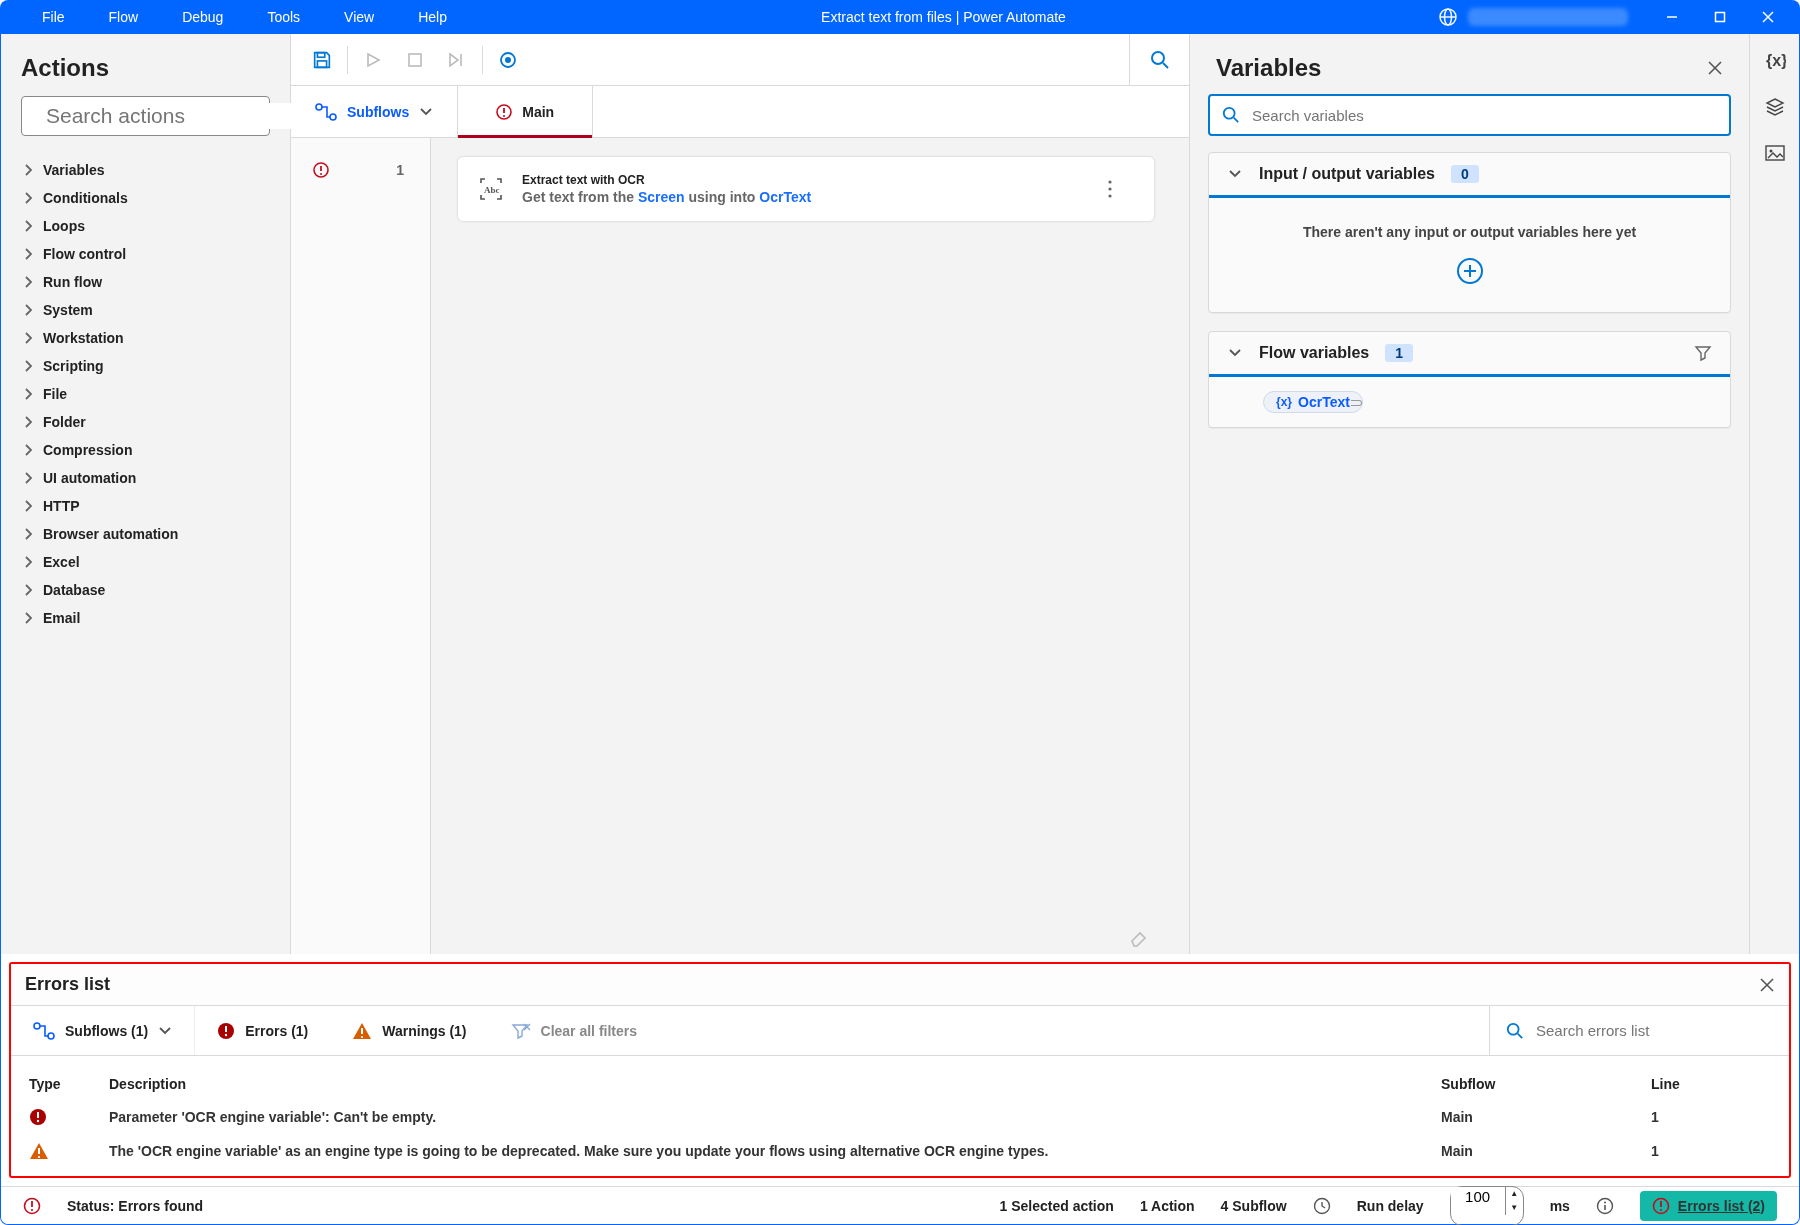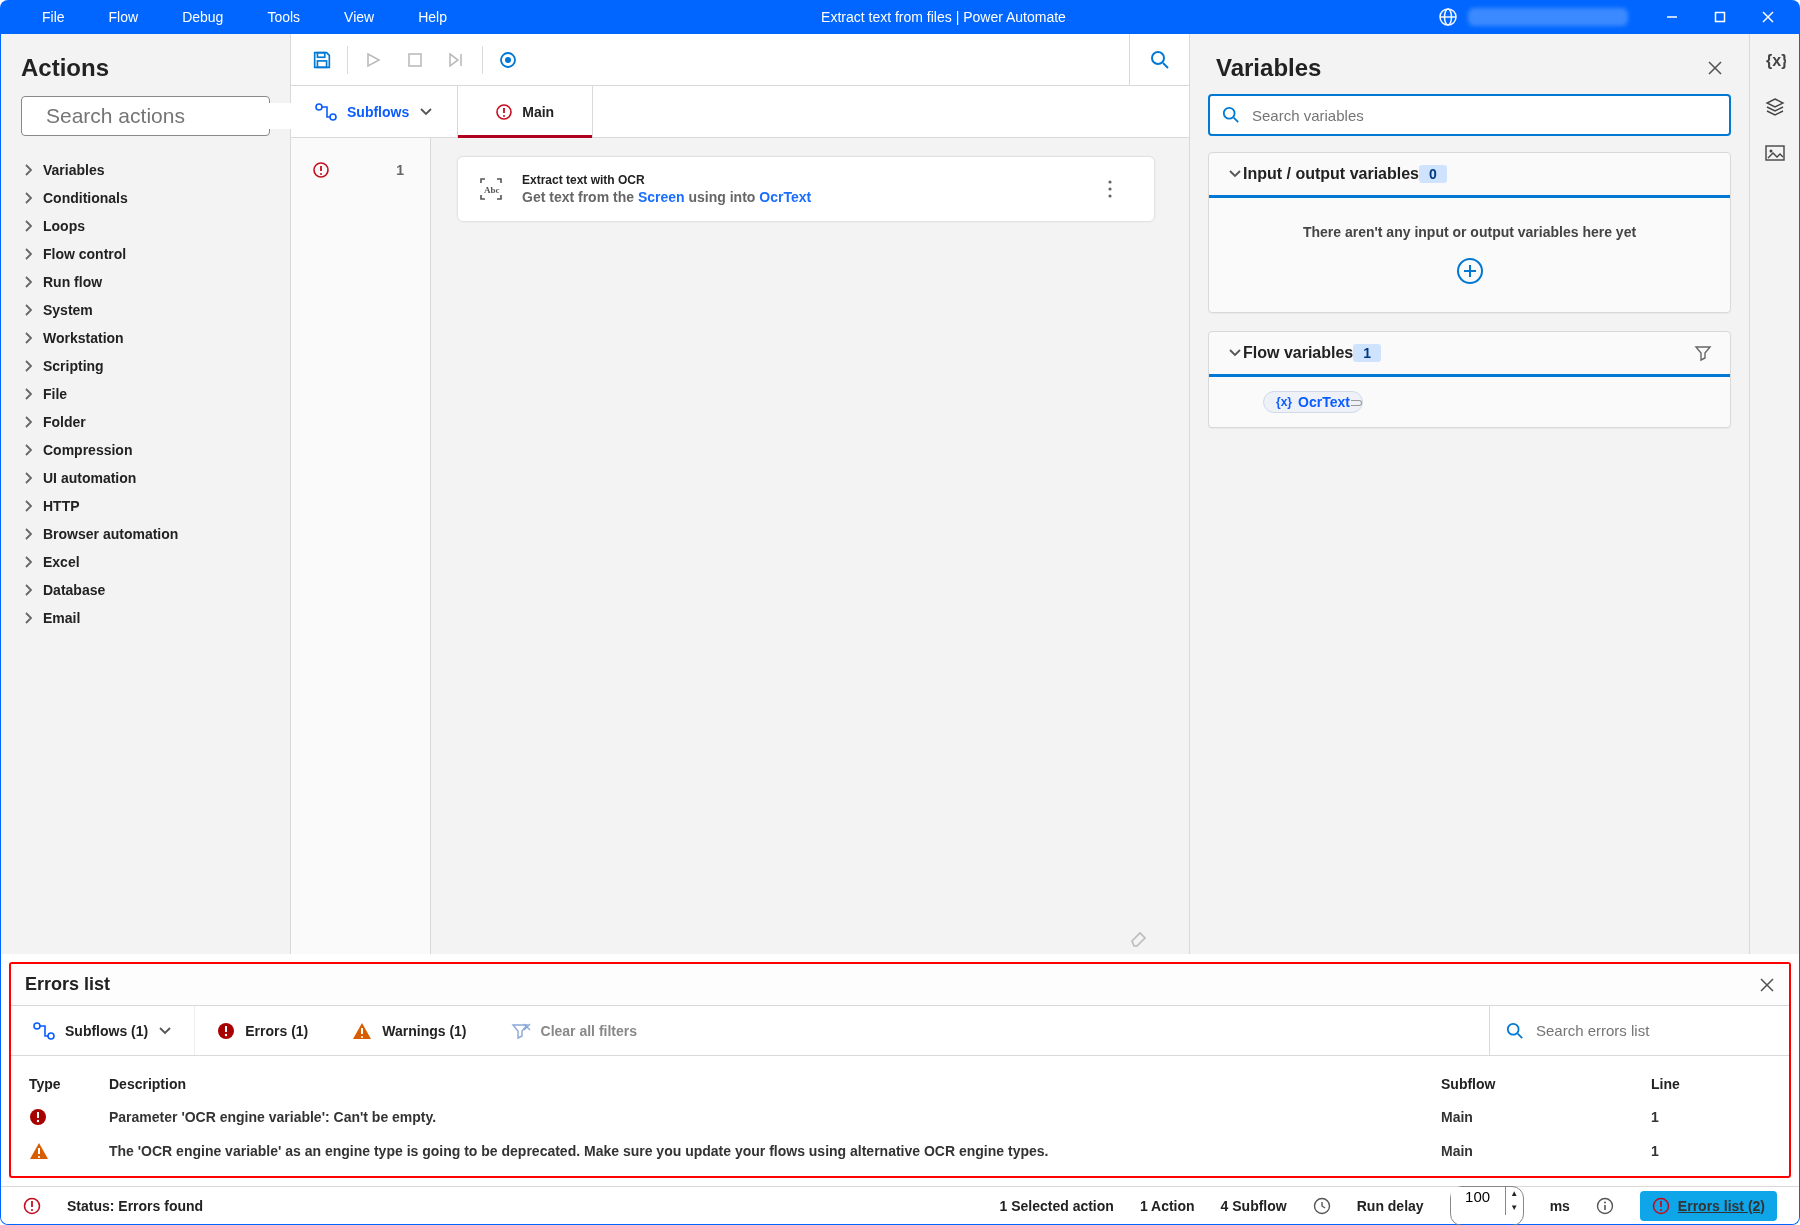--- a/index.html
+++ b/index.html
@@ -62,21 +62,21 @@
   .kebab{color:#666;width:26px;text-align:center}
   #eraser{position:absolute;right:40px;bottom:6px;color:#bbb}
   
   #vars{width:560px;background:var(--panel);border-left:1px solid var(--border);display:flex;flex-direction:column;position:relative}
   #varsHead{display:flex;align-items:center;justify-content:space-between;padding:20px 26px 12px 26px}
   #varsHead h2{margin:0;font-size:24px;font-weight:700}
   #varSearchWrap{padding:0 18px 16px 18px}
   .vsearch{height:42px;border:2px solid var(--blue2);border-radius:4px;background:#fff;display:flex;align-items:center;padding:0 12px;gap:10px}
   .vsearch input{border:none;outline:none;flex:1;font-size:15px}
   .vcard{margin:0 18px 18px 18px;border:1px solid var(--border);border-radius:4px;background:#fafafa;box-shadow:0 1px 0 rgba(0,0,0,.04)}
-  .vcard-head{display:flex;align-items:center;padding:12px 18px;border-bottom:3px solid var(--blue2)}
+  .vcard-head{display:flex;align-items:center;gap:16px;padding:12px 18px;border-bottom:3px solid var(--blue2)}
   .vcard-head .title{font-weight:600;font-size:16px}
   .countbadge{background:#cfe3ff;color:#003a80;padding:1px 10px;border-radius:3px;font-weight:600}
   .vcard-body{padding:26px 0 28px 0;text-align:center;color:#444}
   .addbtn{display:inline-flex;width:26px;height:26px;border:2px solid var(--blue2);border-radius:50%;align-items:center;justify-content:center;color:var(--blue2);margin-top:18px}
   .chip{display:inline-flex;align-items:center;gap:6px;background:#eef2f8;border:1px solid #d0daea;border-radius:14px;padding:2px 12px;color:var(--accent);font-weight:600;margin:14px 0 14px 54px}
   .chipwrap{border:1px solid #999;border-left:none;padding:2px 10px 2px 0;margin-left:-12px;border-radius:0 4px 4px 0;display:inline-block}
   
   #rail{width:50px;background:var(--panel);border-left:1px solid var(--border);display:flex;flex-direction:column;align-items:center;padding-top:16px;gap:26px;color:#444}
   
   #errors{border:2px solid red;margin:8px 8px;border-radius:3px;background:#fff}
@@ -90,21 +90,21 @@
   #errTable{padding:12px 18px 8px 18px}
   .erow,.ehead{display:grid;grid-template-columns:80px 1fr 210px 120px;align-items:center;padding:8px 0}
   .ehead{font-weight:700}
   .erow{color:#333}
   
   #status{height:38px;border-top:1px solid var(--border);display:flex;align-items:center;padding:0 22px;gap:26px;background:#fff;border-bottom-left-radius:8px;border-bottom-right-radius:8px}
   .numfield{display:flex;align-items:flex-start;border:1px solid #888;height:40px;border-radius:12px}
   .numfield input{border:none;outline:none;width:54px;text-align:center;font-size:15px}
   .numfield .spin{width:18px;display:flex;flex-direction:column;border-left:1px solid #888}
   .spin div{height:14px;font-size:8px;display:flex;align-items:center;justify-content:center}
-  #errLink{margin-left:auto;display:flex;align-items:center;gap:8px;background:#0ea5e9;padding:6px 12px;border-radius:4px;color:#b00020}
+  #errLink{margin-left:auto;display:flex;align-items:center;gap:8px;background:#14b8a6;padding:6px 12px;border-radius:4px;color:#b00020}
   #errLink span{color:#333;text-decoration:underline}
   svg{display:block}
   
   #actionlist::-webkit-scrollbar{width:10px}
   #actionlist::-webkit-scrollbar-thumb{background:#cfcfcf;border-radius:5px}
 </style>
 </head>
 <body>
 
 <div id="titlebar">

